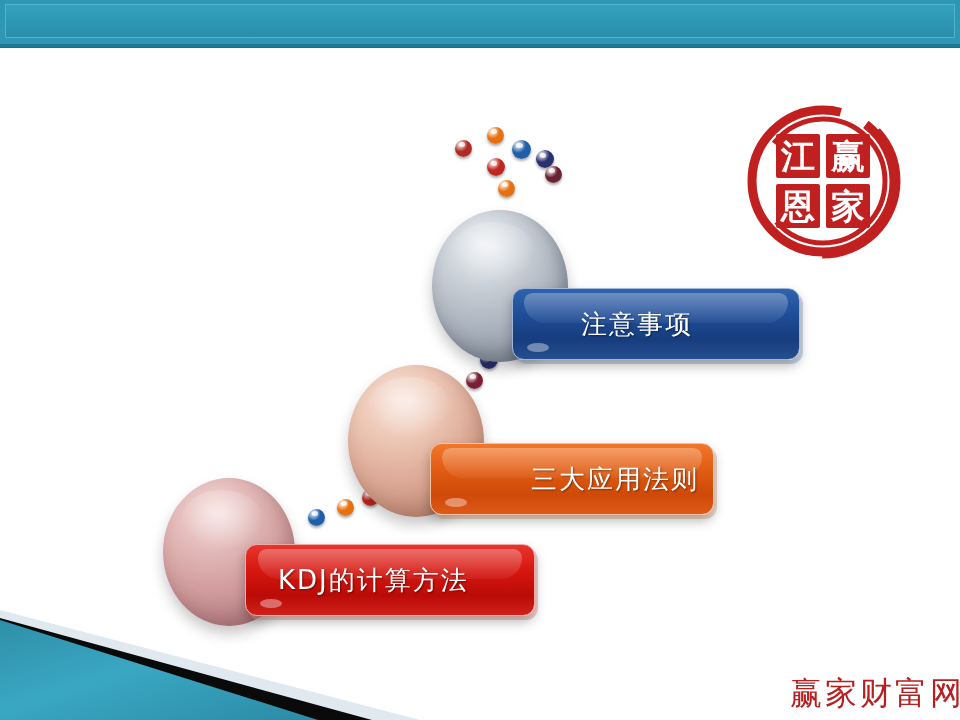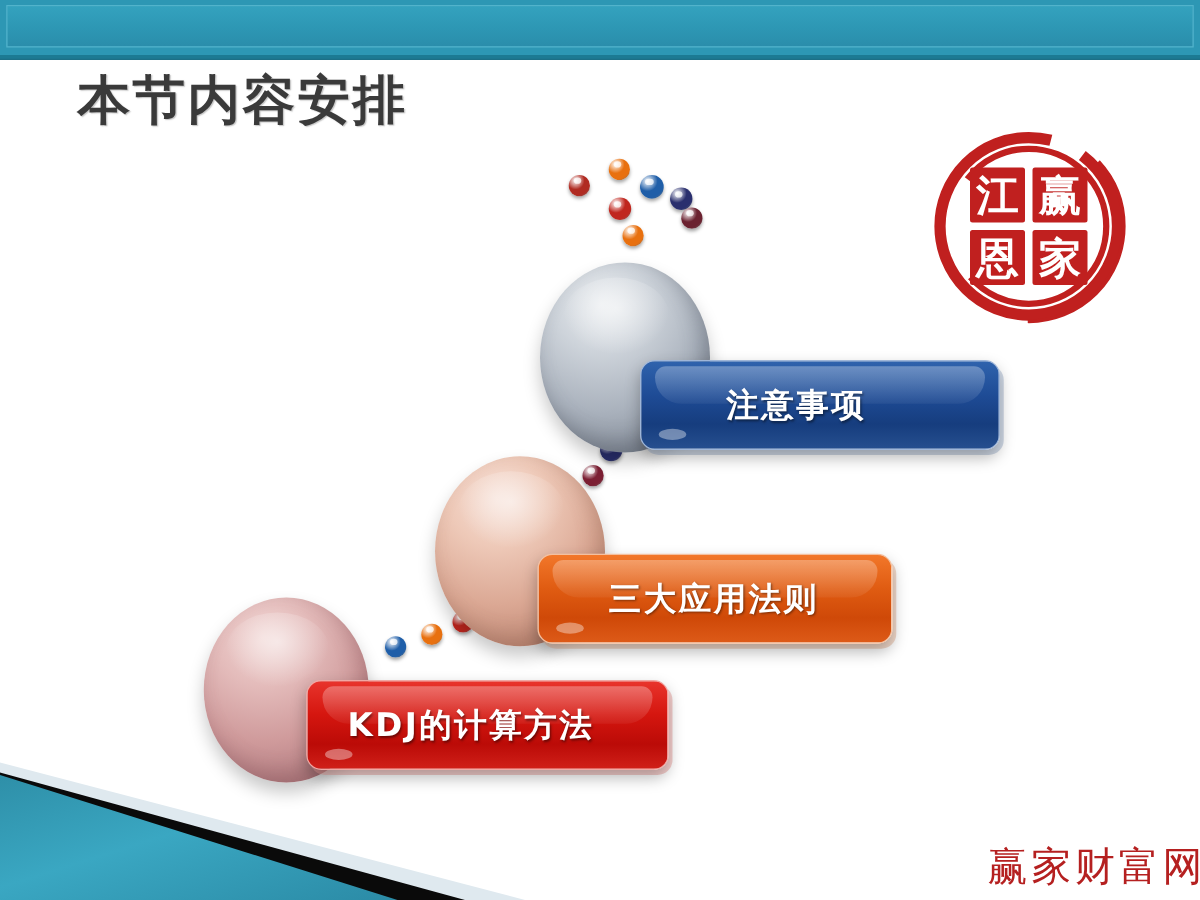--- a/index.html
+++ b/index.html
@@ -110,21 +110,21 @@
 
   
   .plate {
     position: absolute;
     border-radius: 12px;
     display: flex;
     align-items: center;
     box-sizing: border-box;
     color: #ffffff;
     font-size: 26px;
-    font-weight: bold;
+    font-weight: normal;
     letter-spacing: 2px;
     text-shadow: 1px 1px 2px rgba(0,0,0,0.45);
   }
   .plate-label {
     position: relative;
     z-index: 3;
     white-space: nowrap;
   }
   .plate::before {
     content: "";
@@ -152,21 +152,21 @@
   }
   .plate-blue {
     left: 512px; top: 288px; width: 288px; height: 72px;
     padding-left: 68px;
     background: linear-gradient(180deg, #2f63ad 0%, #1e4b95 40%, #163d7e 72%, #264f8f 100%);
     border: 1px solid #9fb6d8;
     box-shadow: 0 6px 12px rgba(0,0,0,0.28), 3px 4px 0 rgba(150,170,200,0.45);
   }
   .plate-orange {
     left: 430px; top: 443px; width: 284px; height: 72px;
-    padding-left: 56px;
+    padding-left: 100px;
     background: linear-gradient(180deg, #f2772a 0%, #e05c12 38%, #cf4908 72%, #dd5a18 100%);
     border: 1px solid #f3c0a0;
     box-shadow: 0 6px 12px rgba(0,0,0,0.28), 3px 4px 0 rgba(230,180,150,0.5);
     text-align: right;
   }
   .plate-red {
     left: 245px; top: 544px; width: 290px; height: 72px;
     padding-left: 32px;
     background: linear-gradient(180deg, #e8342c 0%, #d5160f 38%, #bb0b07 72%, #d02019 100%);
     border: 1px solid #f0a8a4;
@@ -215,21 +215,20 @@
 </head>
 <body>
 
 <div id="slide">
 
   <div class="header-bar">
     <div class="header-bar-inner"></div>
   </div>
   <div class="header-bar-hairline"></div>
 
-  <div class="page-title">本节内容安排</div>
 
   <div class="seal">
     <svg width="162" height="162" viewBox="0 0 162 162">
       <g fill="none" stroke="#c0201f">
         <circle cx="81" cy="81" r="71" stroke-width="9" stroke-dasharray="392 28" stroke-dashoffset="40"></circle>
         <circle cx="81" cy="81" r="62" stroke-width="5" stroke-dasharray="300 85" stroke-dashoffset="150"></circle>
         <circle cx="81" cy="81" r="76" stroke-width="3" stroke-dasharray="180 300" stroke-dashoffset="60"></circle>
       </g>
       <g fill="#c0201f">
         <rect x="34" y="34" width="44" height="44" rx="2"></rect>

